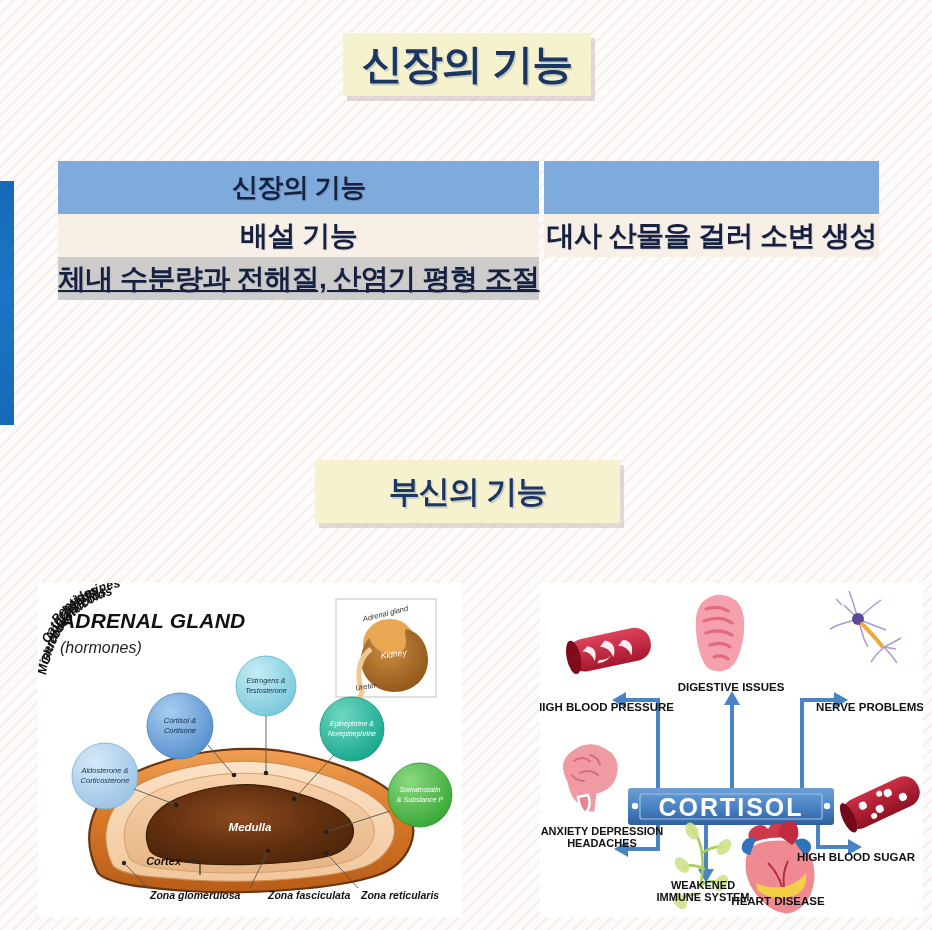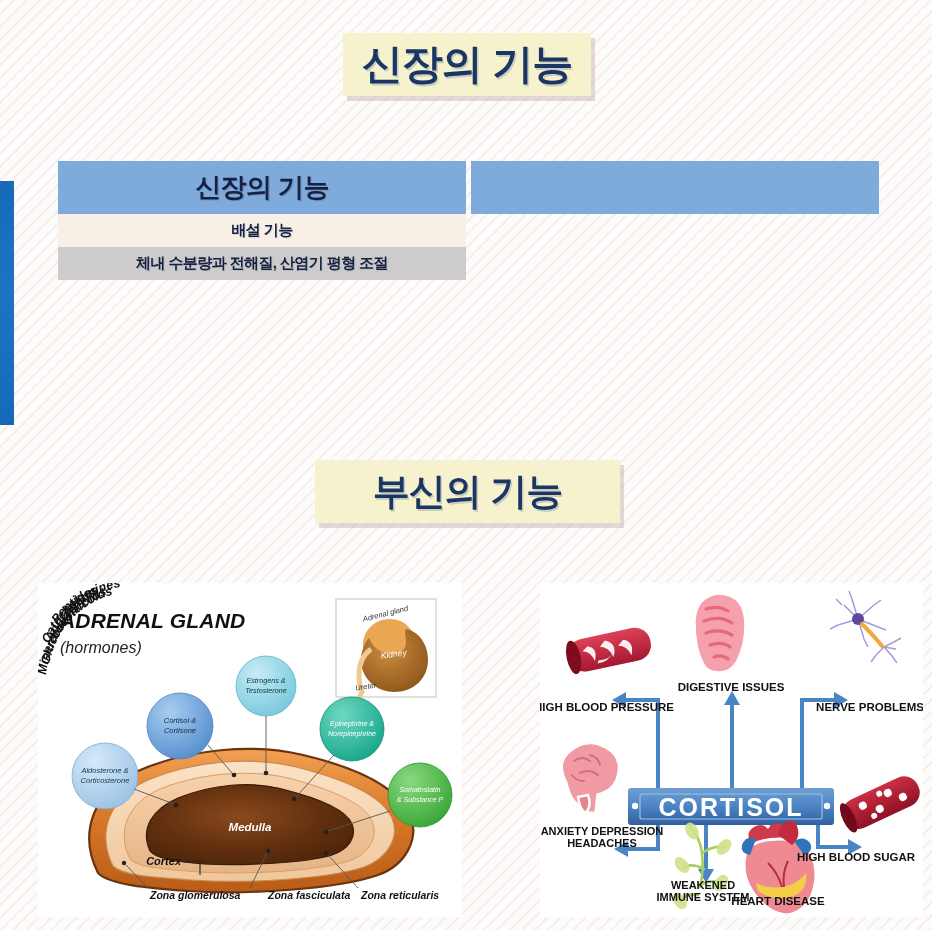--- a/index.html
+++ b/index.html
@@ -52,52 +52,52 @@
     font-weight: bold;
     letter-spacing: -1px;
     text-shadow: 1.5px 1.5px 0 rgba(120,140,175,0.35);
     white-space: nowrap;
   }
 
   #title-box-1 { left: 343px; top: 33px;  width: 248px; height: 63px; }
   #title-box-1 .title-text { font-size: 41px; }
 
   #title-box-2 { left: 315px; top: 460px; width: 305px; height: 63px; }
-  #title-box-2 .title-text { font-size: 37px; text-align: right; }
+  #title-box-2 .title-text { font-size: 31px; text-align: right; }
 
   
   #kidney-table {
     position: absolute;
     left: 58px;
     top: 161px;
     width: 821px;
     display: flex;
     gap: 5px;
   }
   .table-col { flex: 1 1 0; display: flex; flex-direction: column; }
   .table-col .cell {
-    height: 33px;
+    height: 43px;
     display: flex;
     align-items: center;
     justify-content: center;
-    font-size: 15px;
+    font-size: 28px;
     color: #15213f;
     font-weight: bold;
     letter-spacing: -0.6px;
     white-space: nowrap;
     text-shadow: 1px 1px 0 rgba(150,160,190,0.30);
   }
   .cell.head {
     background: #7fabdc;
     height: 53px;
     font-size: 26px;
     text-shadow: 1.4px 1.4px 0 rgba(90,115,160,0.40);
   }
   .cell.odd  { background: #f8f0e7; }
-  .cell.even { background: #cdccca; }
+  .cell.even { background: #cdccca; text-decoration: underline; }
   .cell.empty { color: transparent; }
 
   
   #panel-adrenal {
     position: absolute;
     left: 38px; top: 583px;
     width: 424px; height: 334px;
     background: #ffffff;
     overflow: hidden;
     font-style: italic;
@@ -123,20 +123,21 @@
   </div>
 
   <div id="kidney-table">
     <div class="table-col">
       <div class="cell head">신장의 기능</div>
       <div class="cell odd">배설 기능</div>
       <div class="cell even">체내 수분량과 전해질, 산염기 평형 조절</div>
     </div>
     <div class="table-col">
       <div class="cell head empty"></div>
+      <div class="cell odd">대사 산물을 걸러 소변 생성</div>
     </div>
   </div>
 
   <div class="title-box" id="title-box-2">
     <span class="title-text">부신의 기능</span>
   </div>
 
   <div id="panel-adrenal">
     <svg class="panel-svg" viewBox="0 0 424 334" xmlns="http://www.w3.org/2000/svg">
       <defs>

